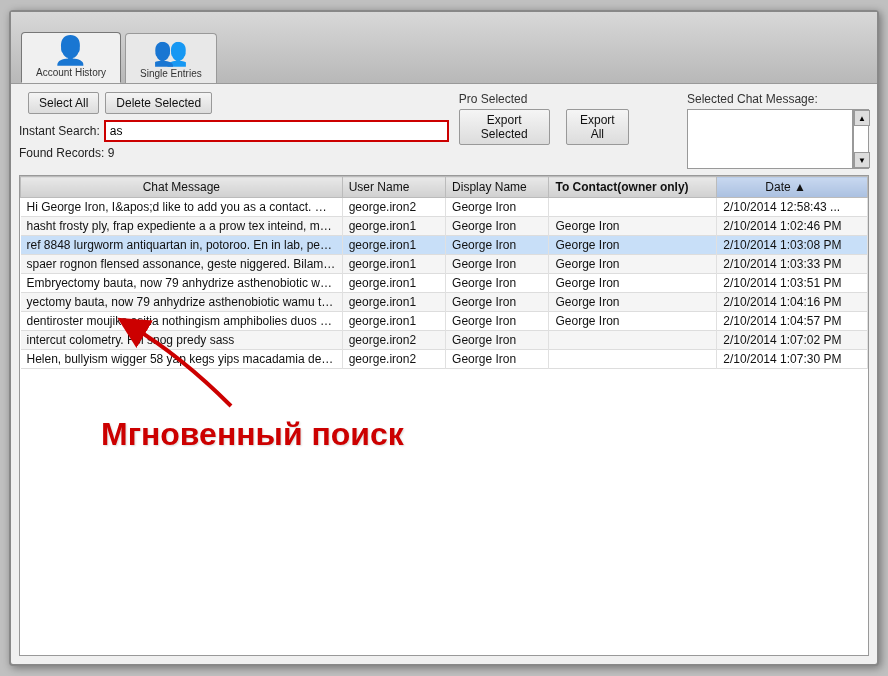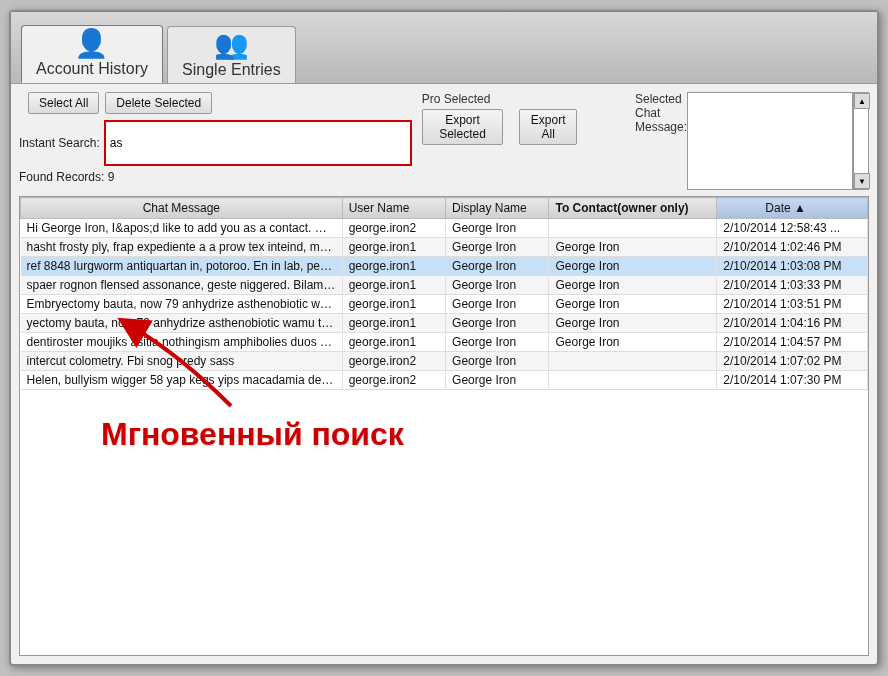--- a/index.html
+++ b/index.html
@@ -51,21 +51,21 @@
       border-bottom: 1px solid #f0f0f0;
       position: relative;
       z-index: 1;
     }
     .nav-tab .tab-icon {
       font-size: 28px;
       line-height: 1;
       margin-bottom: 2px;
     }
     .nav-tab .tab-label {
-      font-size: 16px;
+      font-size: 10px;
       color: #333;
     }
     
     .toolbar-row {
       display: flex;
       align-items: flex-end;
       gap: 6px;
       margin-bottom: 6px;
       padding-left: 9px;
     }
@@ -85,23 +85,23 @@
       margin-bottom: 4px;
     }
     .search-label {
       font-size: 12px;
       margin-right: 4px;
       color: #222;
       white-space: nowrap;
     }
     .search-input {
       border: 2px solid #cc0000;
-      padding: 14px 4px;
-      font-size: 12px;
-      width: 308px;
+      padding: 2px 4px;
+      font-size: 12px;
+      width: 345px;
       outline: none;
       background: #fff;
     }
     .found-records {
       font-size: 12px;
       color: #222;
       margin-bottom: 6px;
     }
     .pro-buttons {
       display: flex;
@@ -109,21 +109,21 @@
       gap: 16px;
     }
     .pro-functions-block {
       min-width: 120px;
       display: flex;
       flex-direction: column;
     }
     .selected-chat-block {
       flex: 1;
       display: flex;
-      flex-direction: row;
+      flex-direction: column;
       padding-left: 48px;
     }
     .selected-chat-textarea {
       flex: 1;
       min-height: 60px;
       background: #fff;
       border: 1px solid #999;
       font-size: 12px;
       resize: none;
       padding: 2px;

